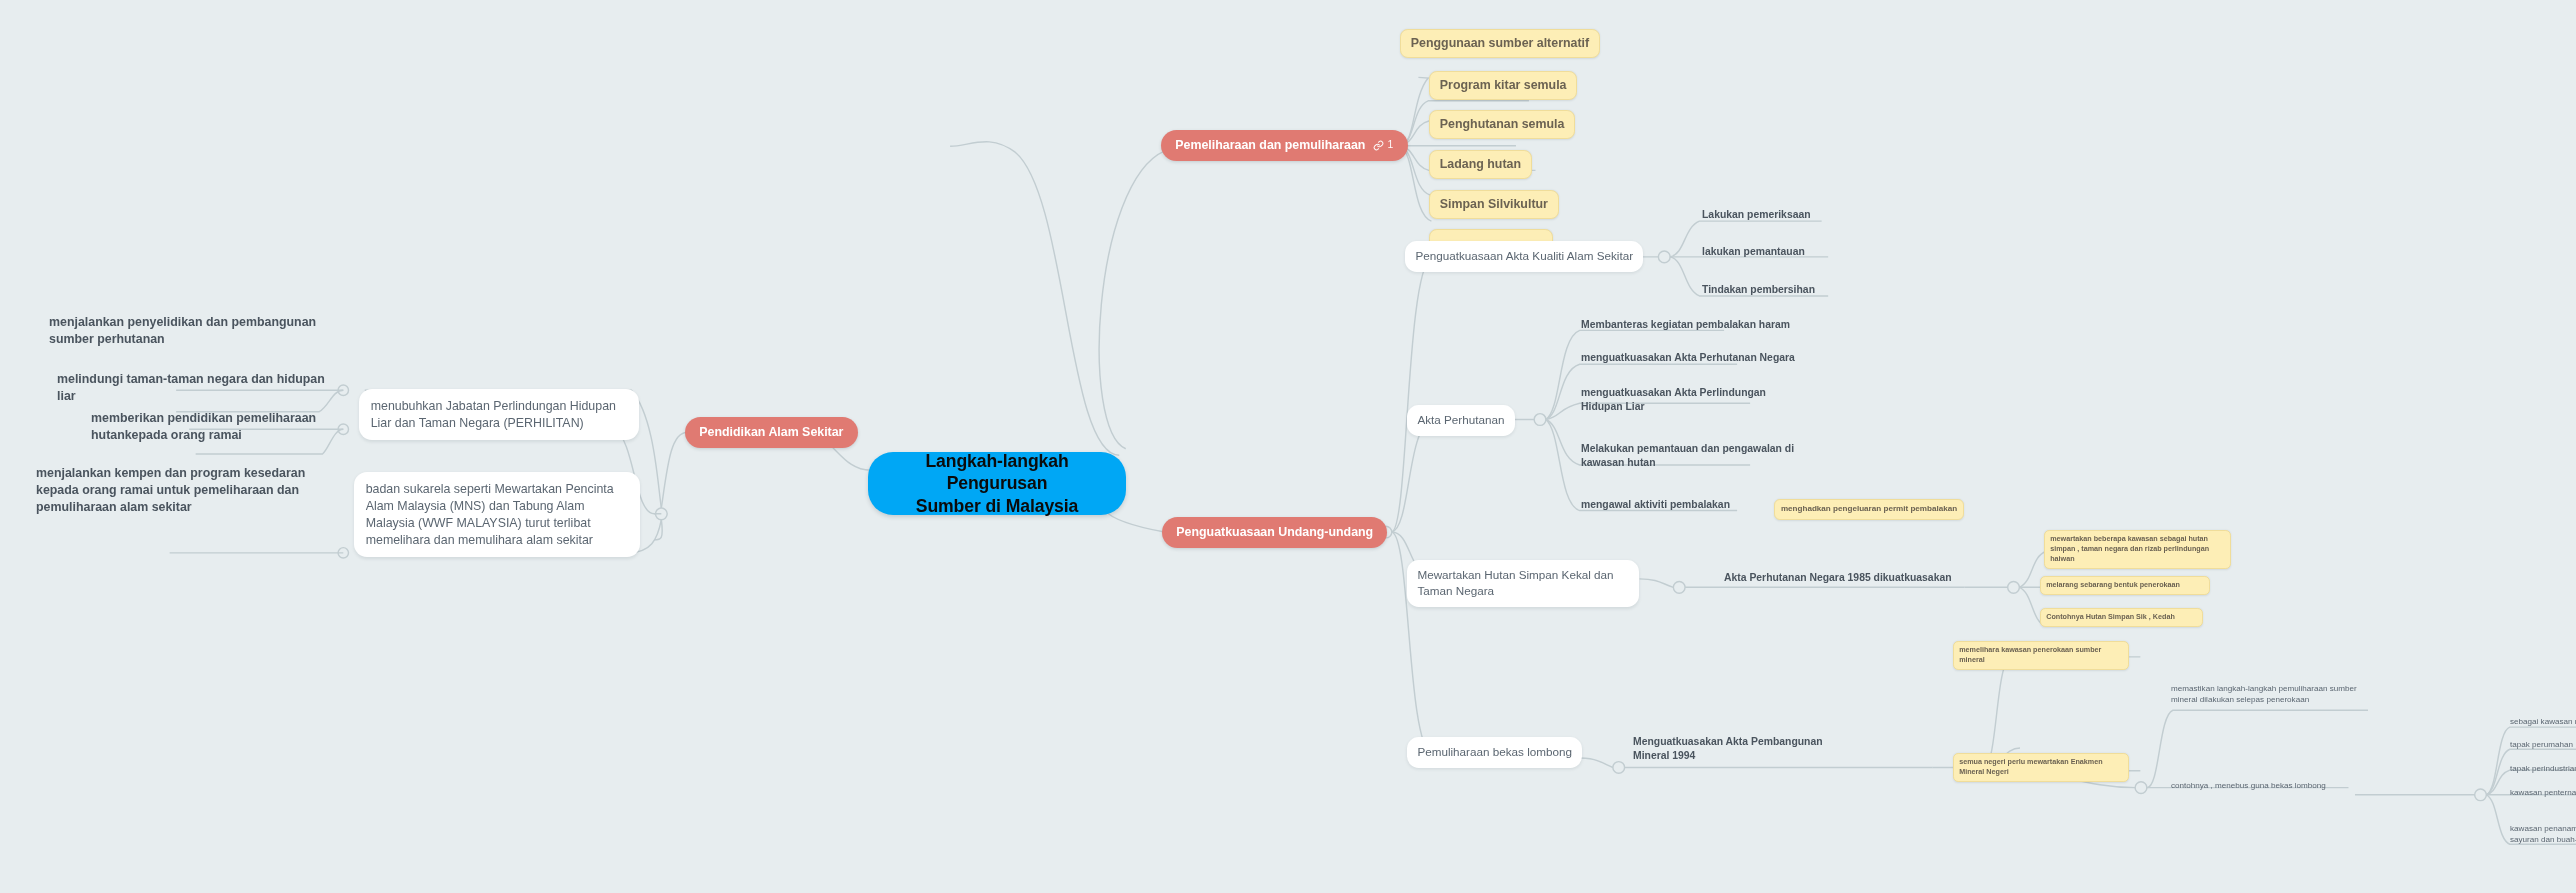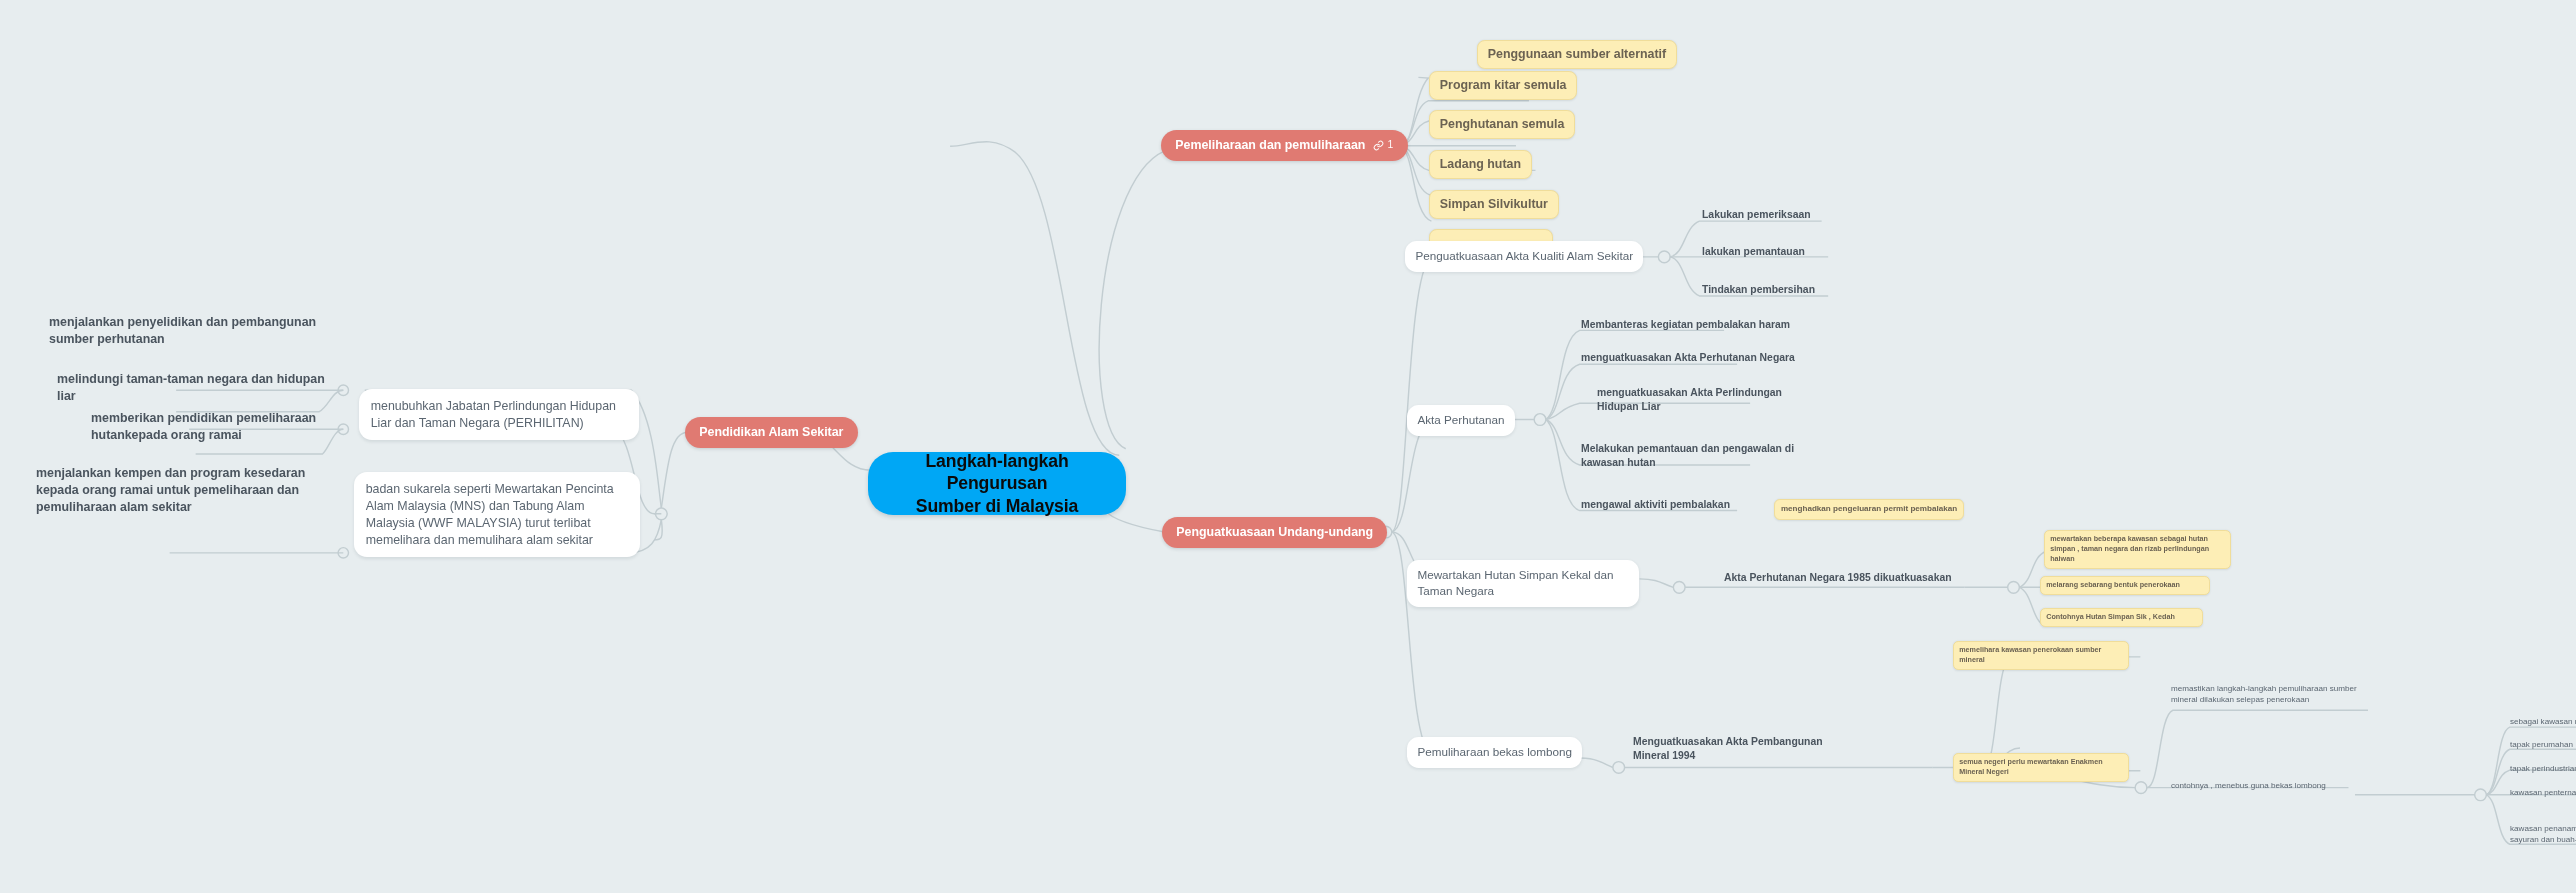--- a/index.html
+++ b/index.html
@@ -186,21 +186,21 @@
   </div>
 
   <div class="node topic" style="left:685px;top:417px;height:31px;">
     <span>Pendidikan Alam Sekitar</span>
   </div>
 
   <div class="node topic" style="left:1162px;top:517px;height:31px;">
     <span>Penguatkuasaan Undang-undang</span>
   </div>
 
-  <div class="node note" style="left:1477px;top:29px;height:29px;margin-top:11px;">
+  <div class="node note" style="left:1400px;top:29px;height:29px;">
     <span>Penggunaan sumber alternatif</span>
   </div>
   <div class="node note" style="left:1429px;top:71px;height:29px;">
     <span>Program kitar semula</span>
   </div>
   <div class="node note" style="left:1429px;top:110px;height:29px;">
     <span>Penghutanan semula</span>
   </div>
   <div class="node note" style="left:1429px;top:150px;height:29px;">
     <span>Ladang hutan</span>
@@ -248,21 +248,21 @@
 
   <div class="node card small" style="left:1407px;top:405px;">
     <span>Akta Perhutanan</span>
   </div>
   <div class="node leaf sm" style="left:1581px;top:318px;width:273px;">
     <span>Membanteras kegiatan pembalakan haram</span>
   </div>
   <div class="node leaf sm" style="left:1581px;top:351px;width:293px;">
     <span>menguatkuasakan Akta Perhutanan Negara</span>
   </div>
-  <div class="node leaf sm" style="left:1581px;top:386px;width:228px;margin-left:16px;">
+  <div class="node leaf sm" style="left:1581px;top:386px;width:228px;">
     <span>menguatkuasakan Akta Perlindungan Hidupan Liar</span>
   </div>
   <div class="node leaf sm" style="left:1581px;top:442px;width:228px;">
     <span>Melakukan pemantauan dan pengawalan di kawasan hutan</span>
   </div>
   <div class="node leaf sm" style="left:1581px;top:498px;width:182px;">
     <span>mengawal aktiviti pembalakan</span>
   </div>
   <div class="node note tiny" style="left:1774px;top:499px;">
     <span>menghadkan pengeluaran permit pembalakan</span>

